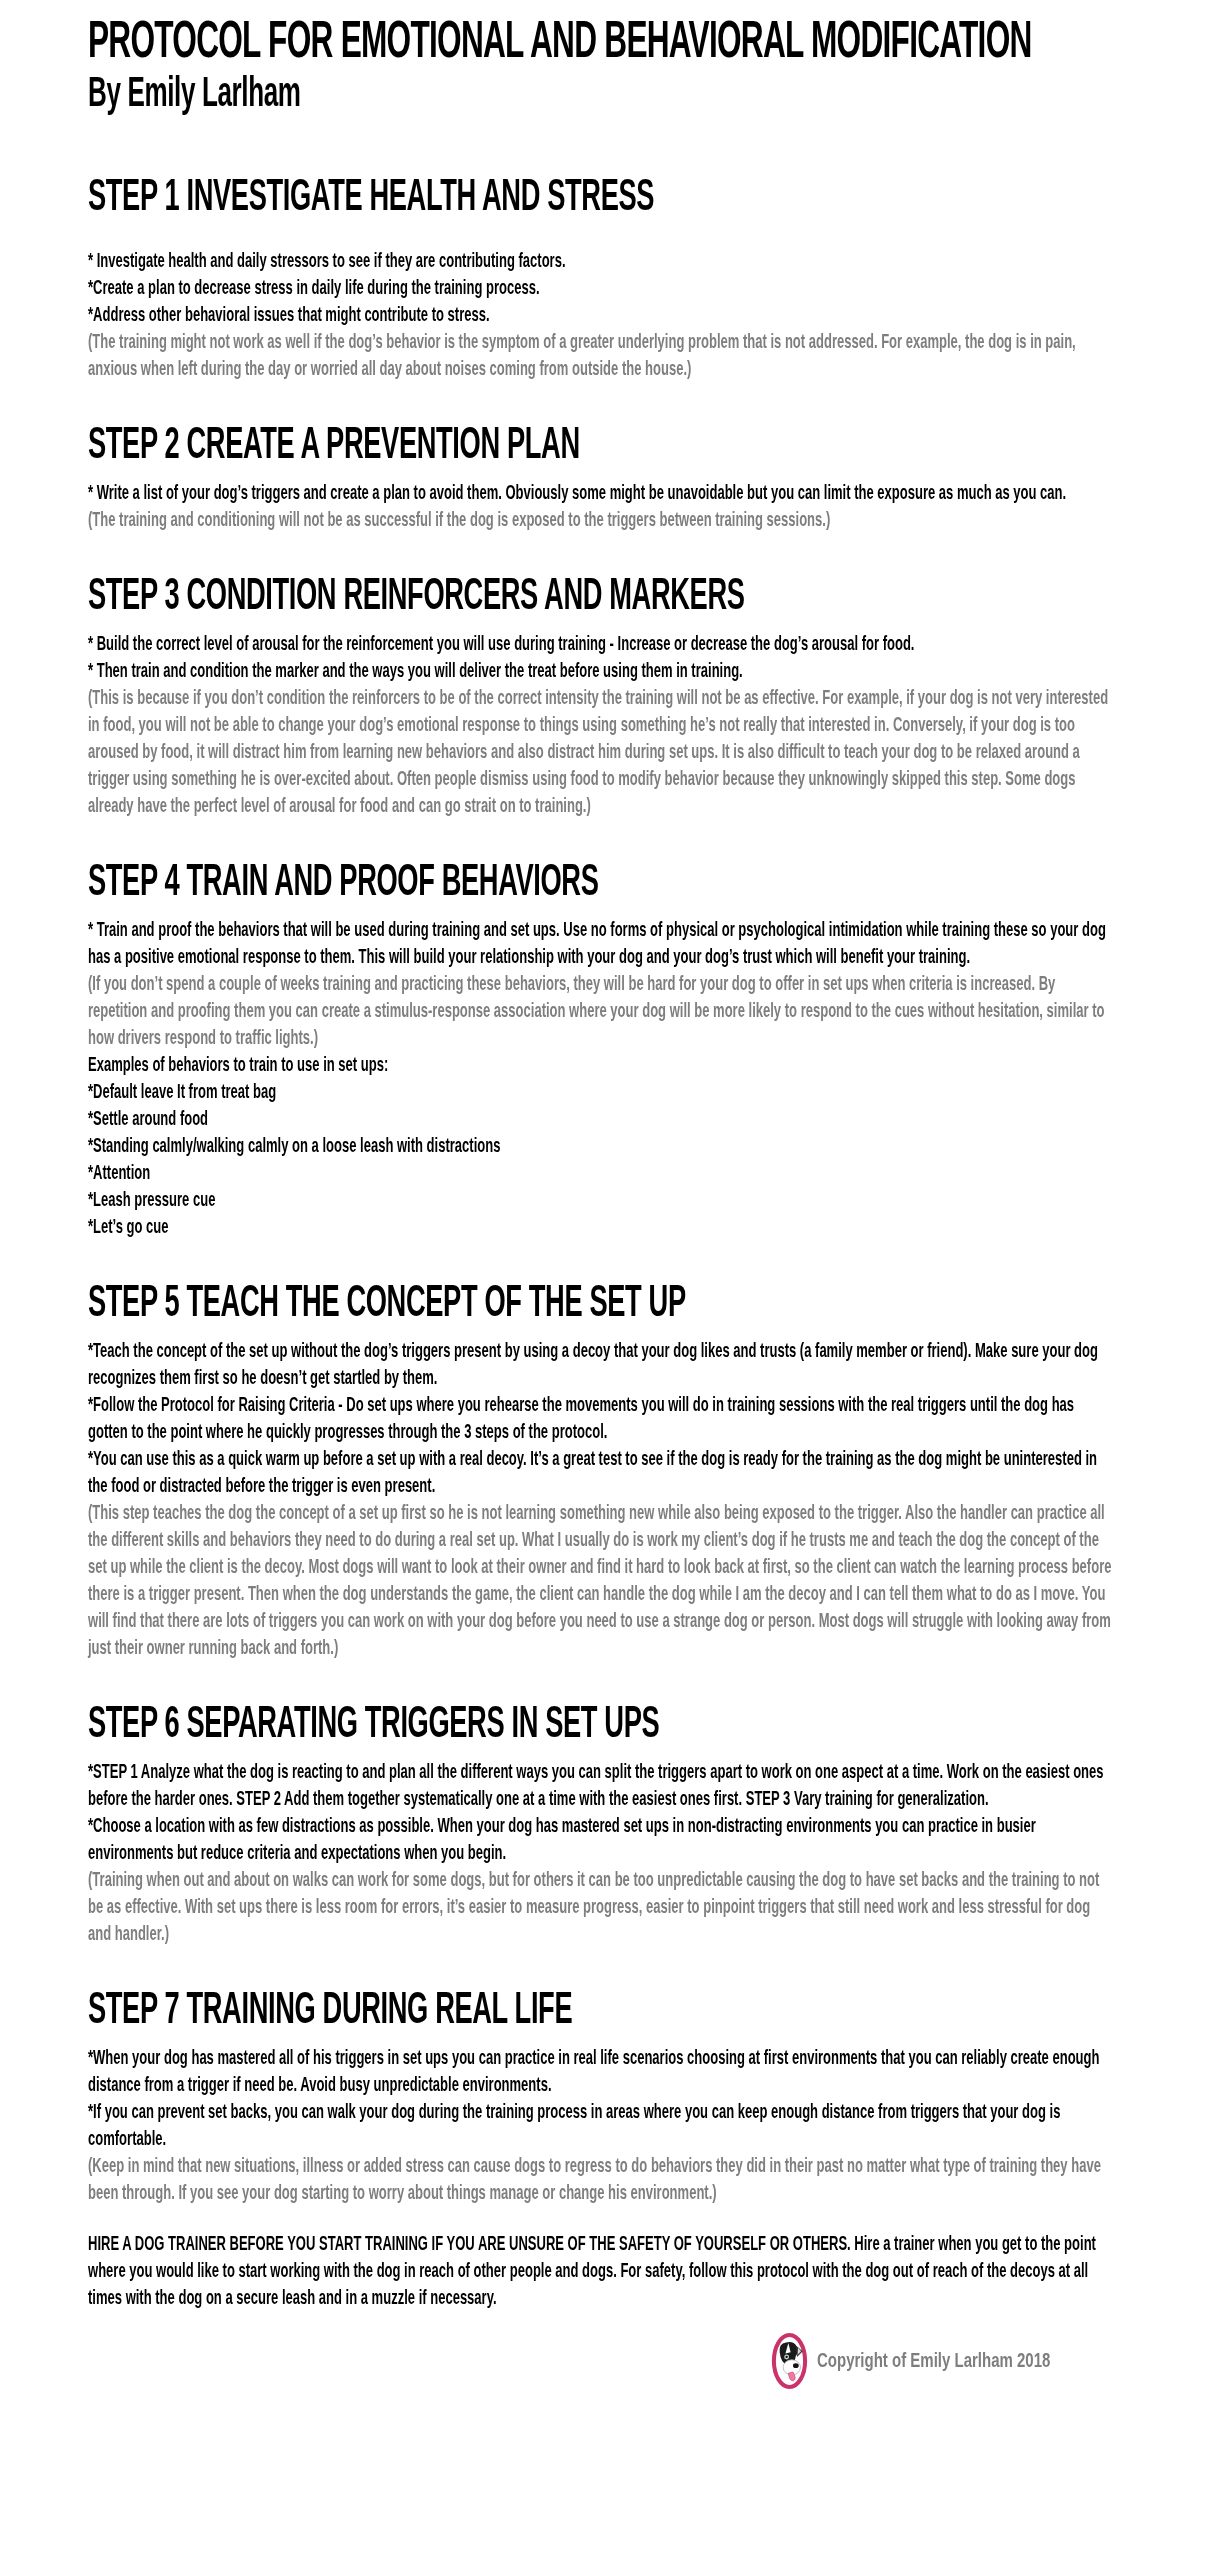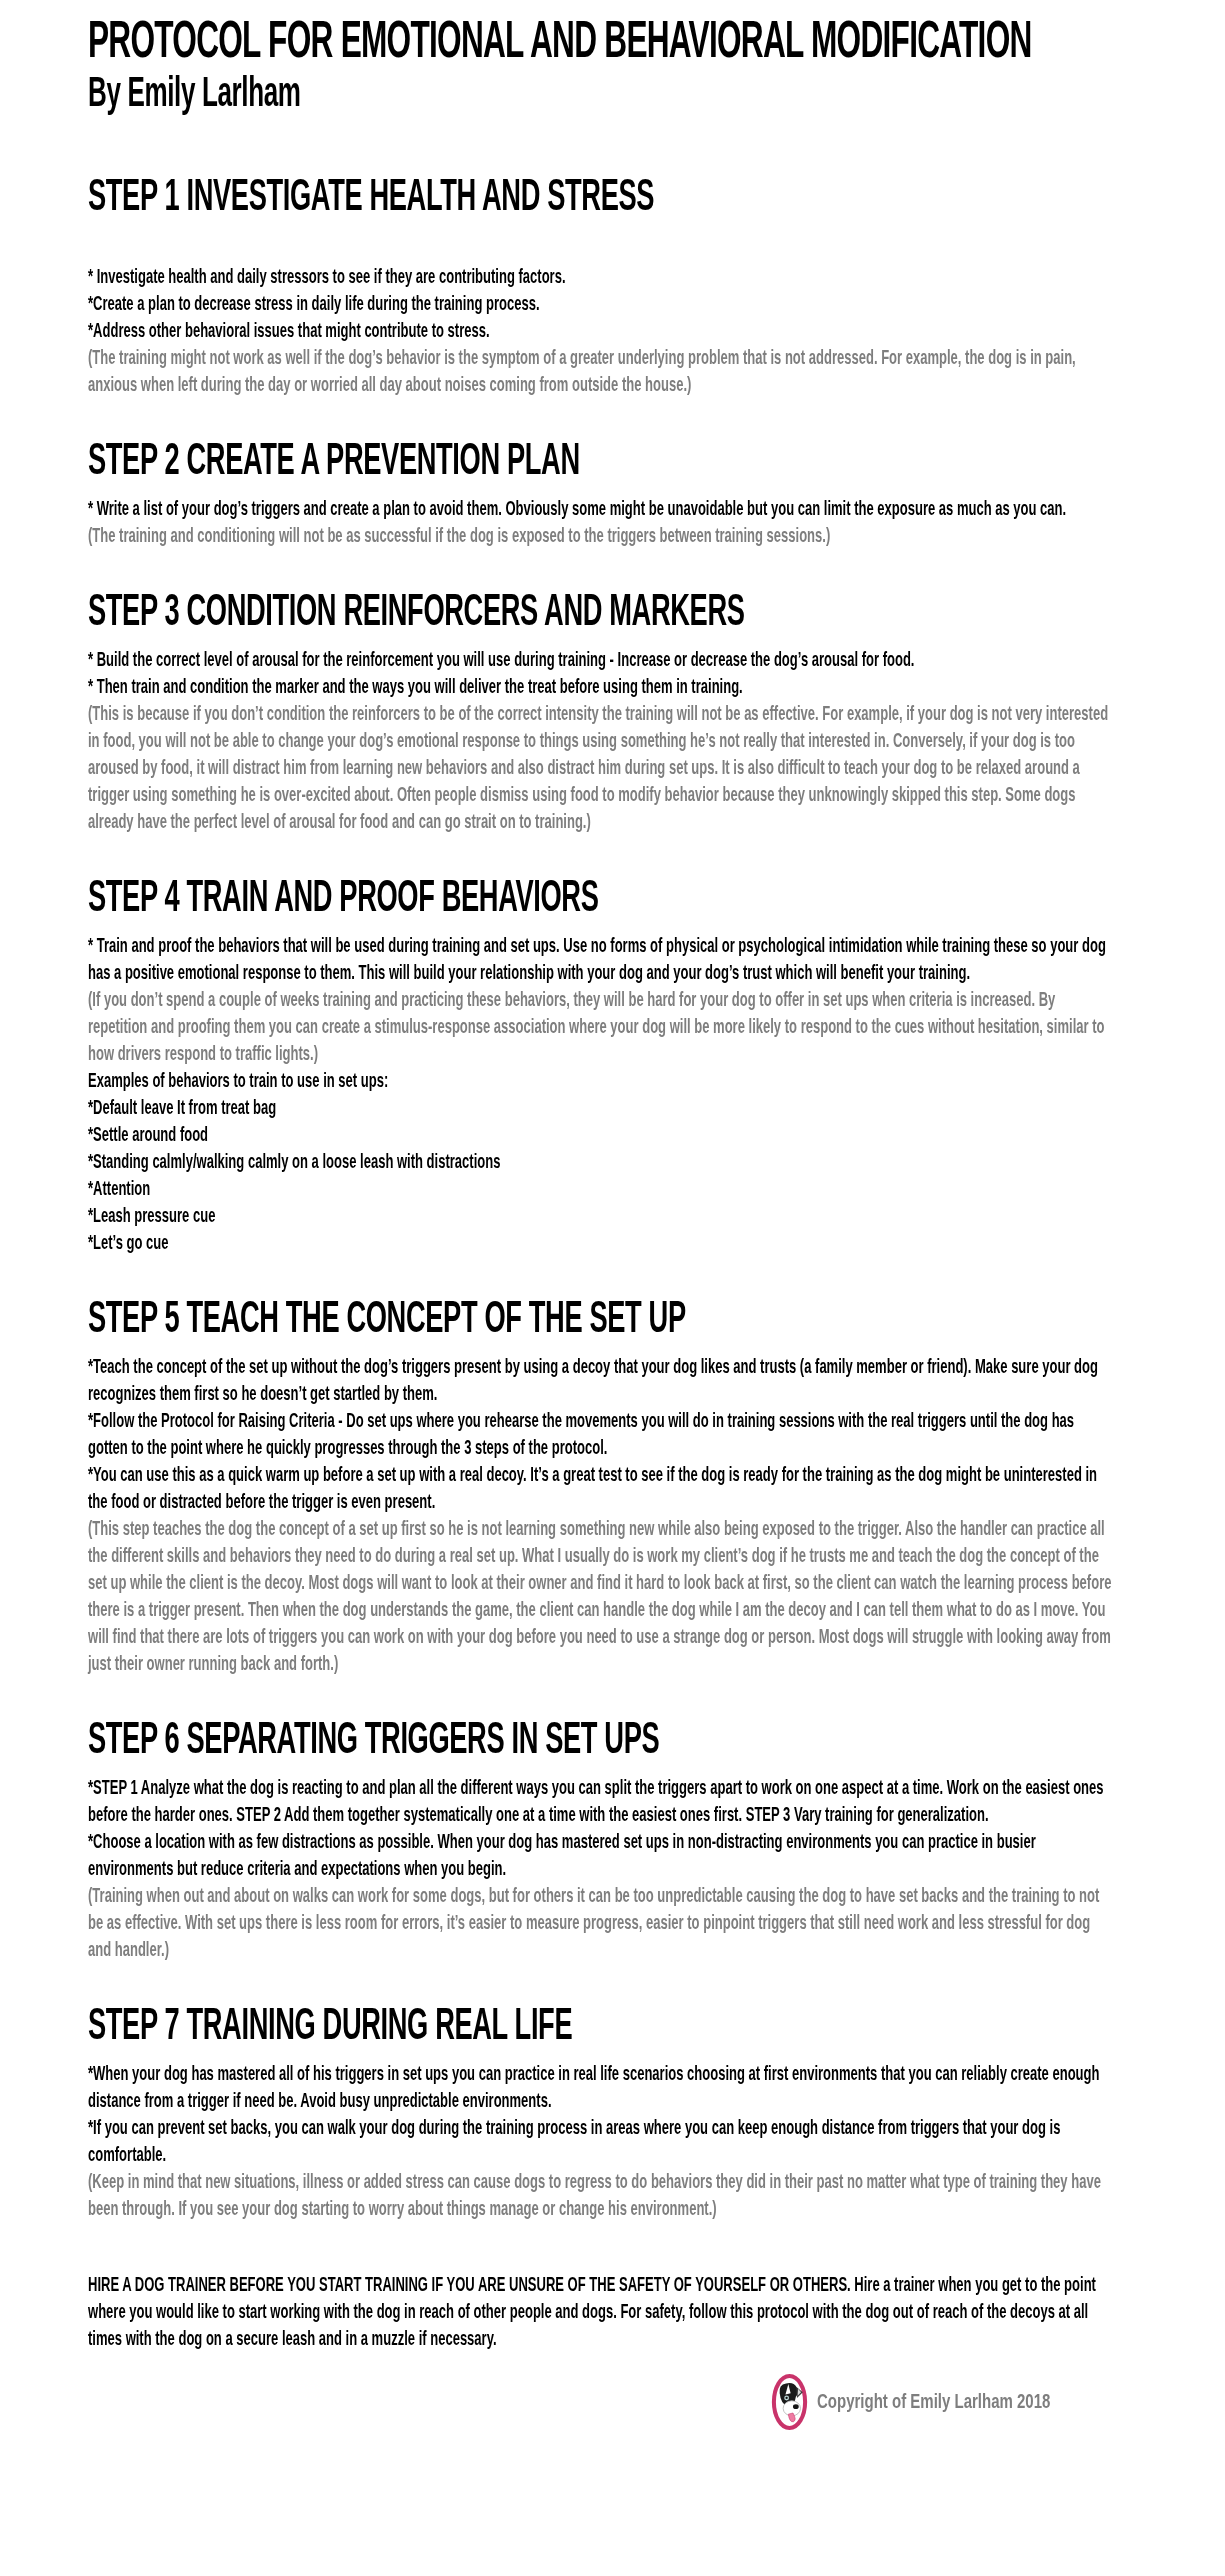--- a/index.html
+++ b/index.html
@@ -40,29 +40,29 @@
     font-size: 44px;
     line-height: 43px;
     letter-spacing: -0.6px;
     width: 1985px;
     margin: 40px 0 0 0;
   }
   .step-heading.first {
     margin-top: 61px;
   }
   .sec-body { margin-top: 14px; }
-  .sec-body.first { margin-top: 46px; }
+  .sec-body.first { margin-top: 30px; }
   .para {
     font-size: 21px;
     line-height: 27px;
     width: 1658px;
     margin: 0;
   }
   .gray { color: #7e7e7e; }
-  .closing { margin-top: 49px; }
+  .closing { margin-top: 24px; }
   .footer {
     display: flex;
     align-items: center;
     gap: 9px;
     margin: 22px 0 0 683px;
     height: 58px;
   }
   .copyright {
     font-size: 20px;
     line-height: 23px;

